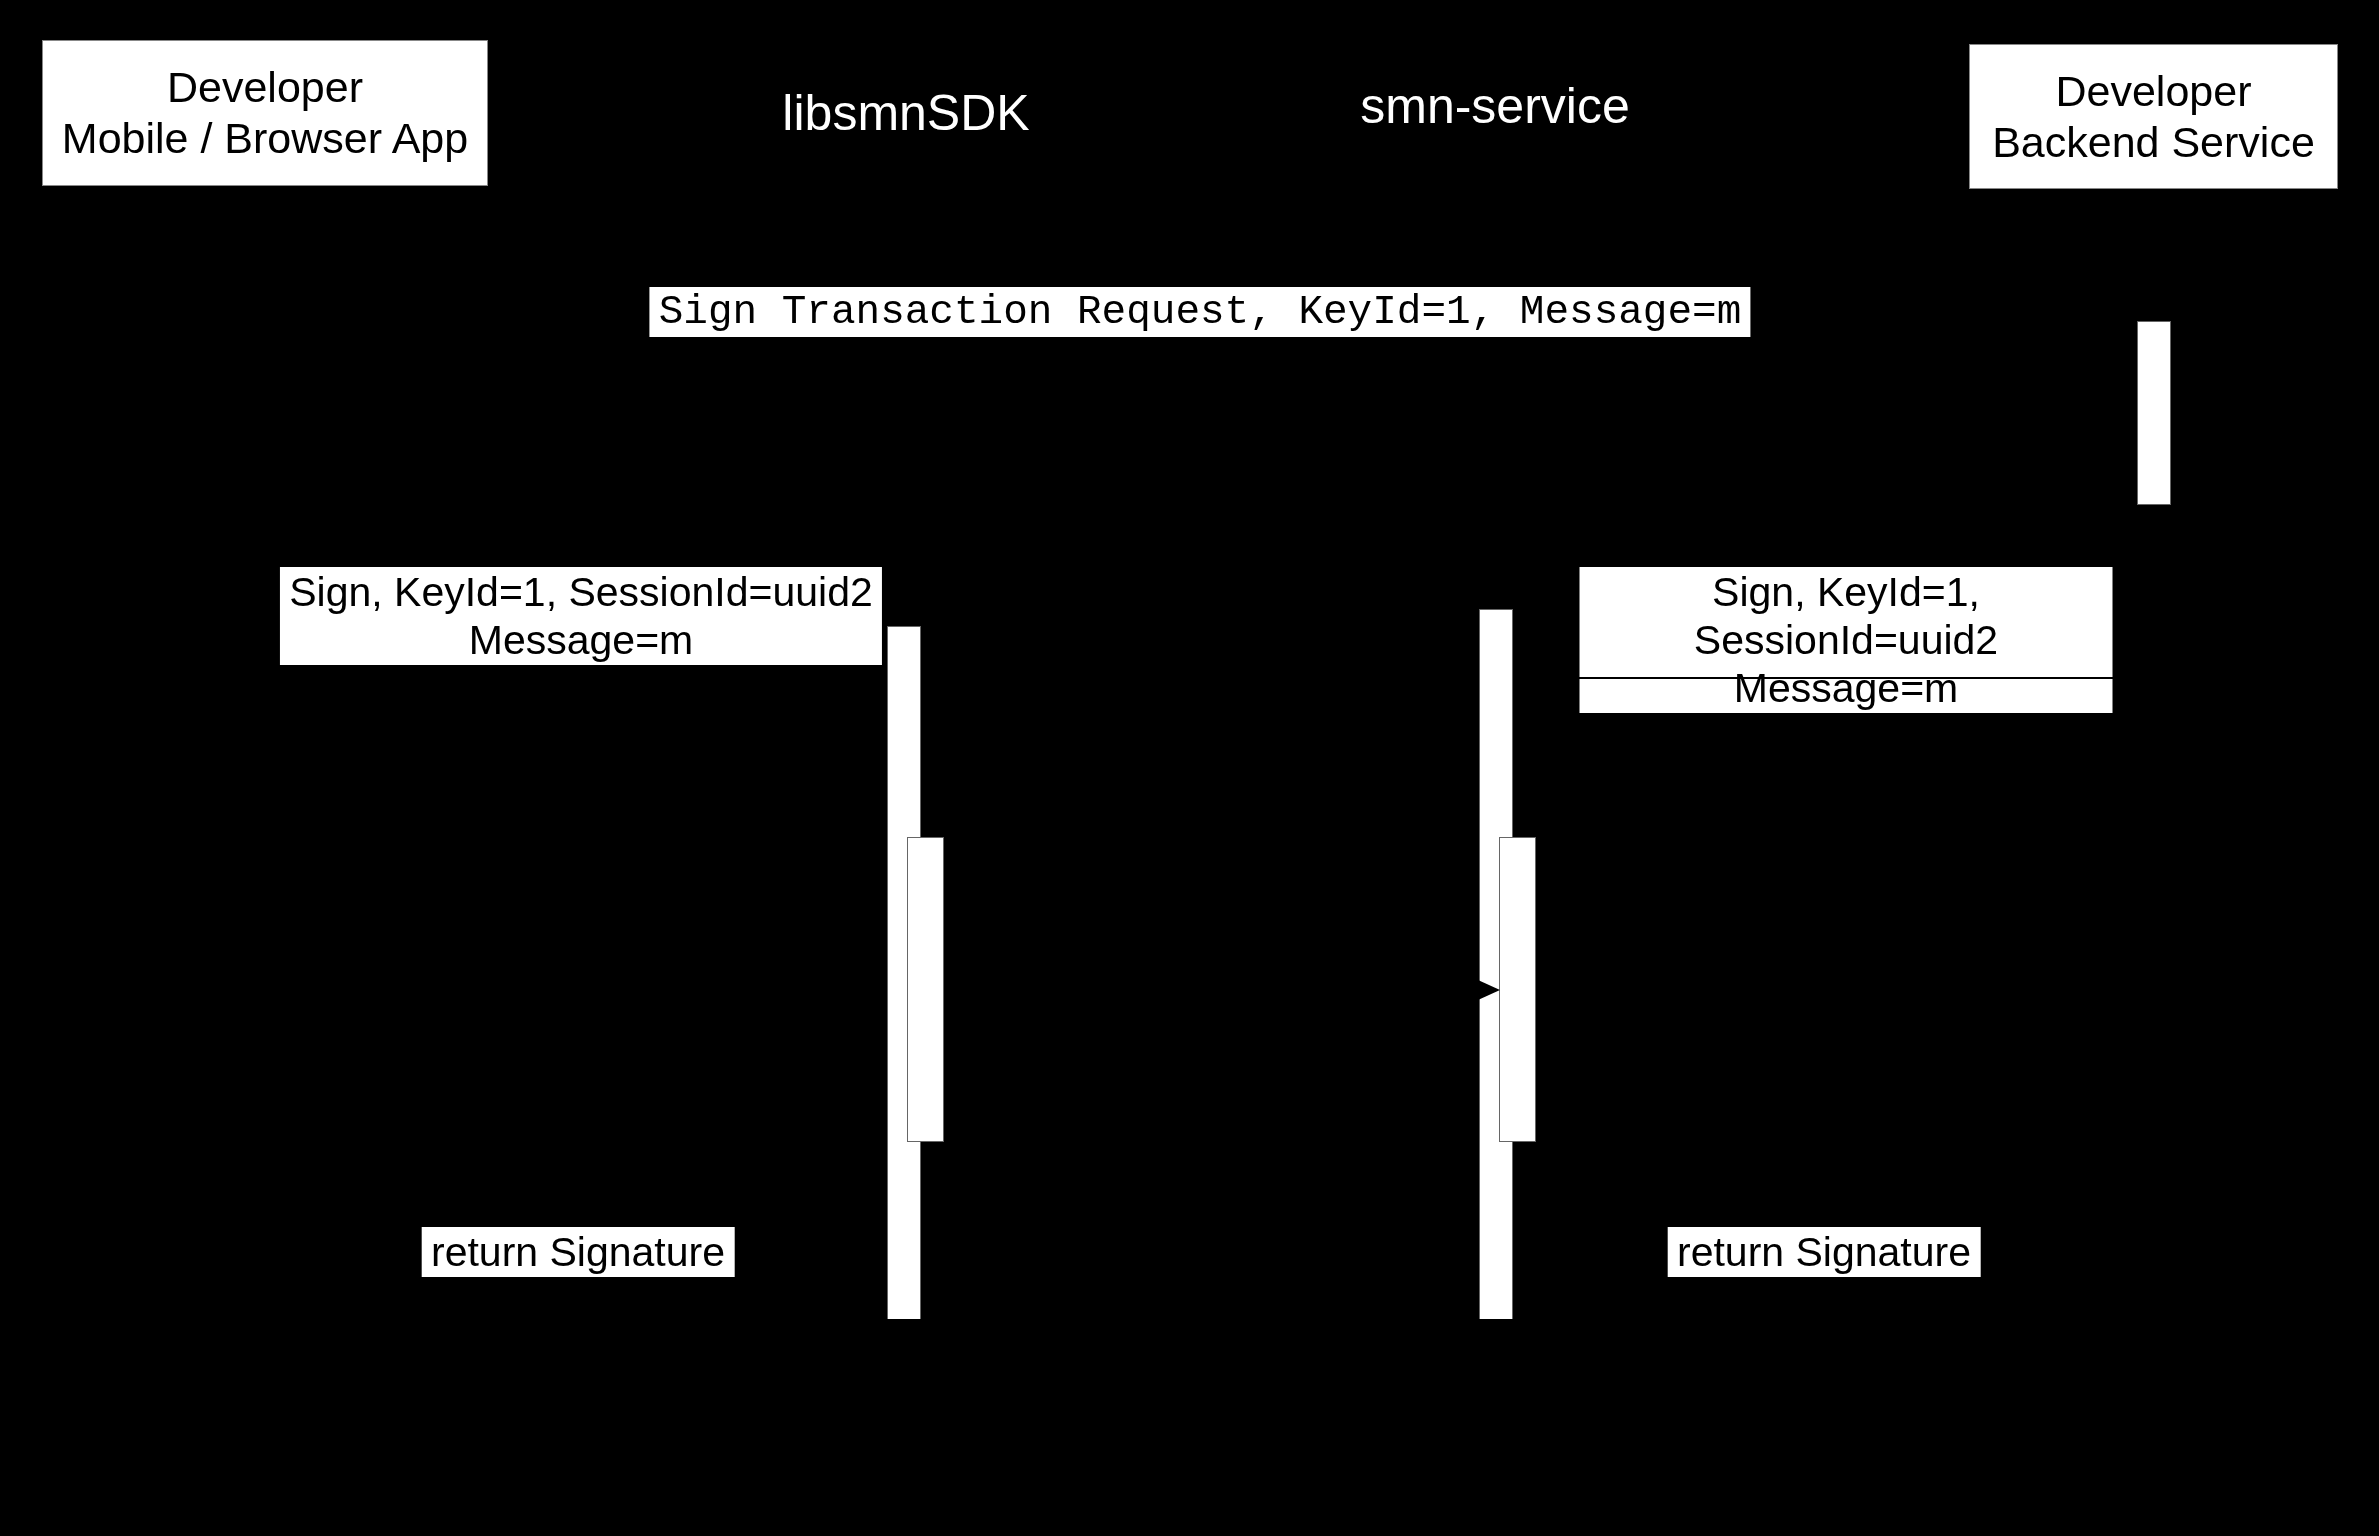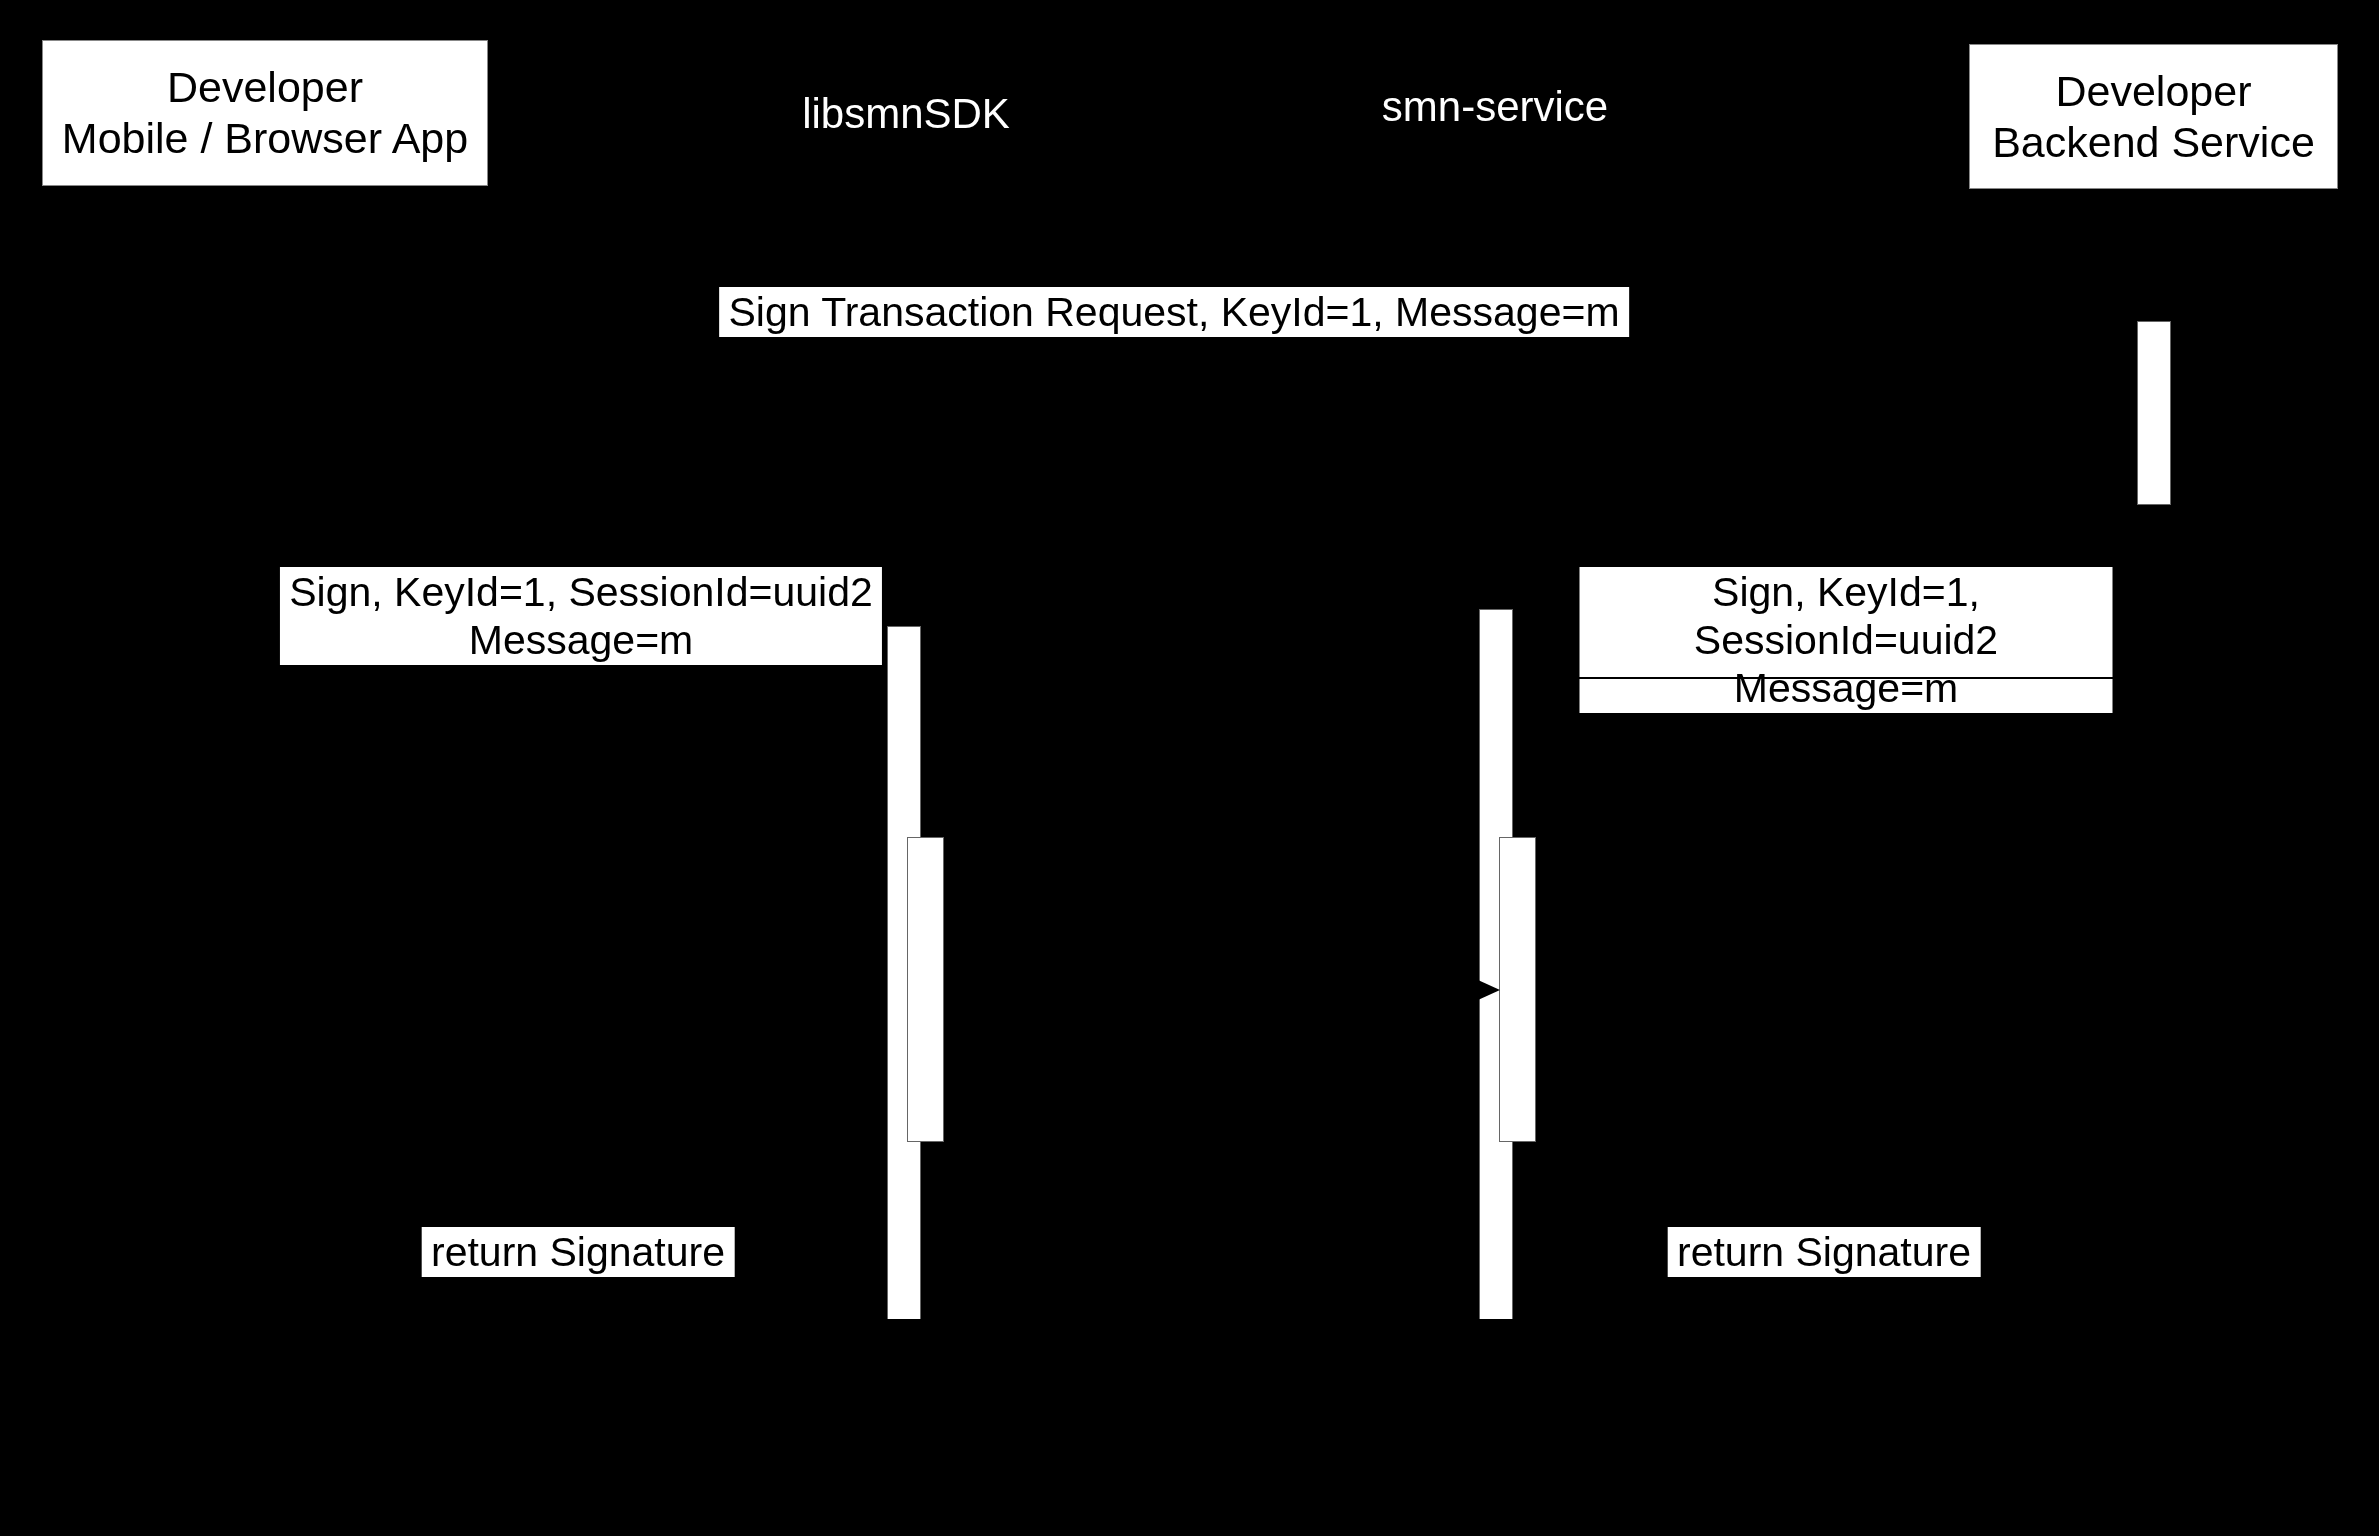--- a/index.html
+++ b/index.html
@@ -22,21 +22,21 @@
     text-align: center;
     color: #000000;
     font-size: 43px;
     line-height: 51px;
     white-space: pre-line;
   }
   .actor-name {
     position: absolute;
     transform: translateX(-50%);
     color: #ffffff;
-    font-size: 42px;
+    font-size: 50px;
     line-height: 47px;
     white-space: nowrap;
     text-align: left;
   }
   .lifeline {
     position: absolute;
     width: 1.9px;
     background: #000000;
   }
   .activation {
@@ -103,21 +103,21 @@
   <div class="msg-line dashed" style="left:1512px; top:1290px; width:641px;"></div>
 
   <div class="activation z-bars" style="left:2137px; top:321px; width:34px; height:184px;"></div>
   <div class="activation z-bars" style="left:887px; top:626px; width:34px; height:721px;"></div>
   <div class="activation z-bars" style="left:1479px; top:609px; width:34px; height:738px;"></div>
   <div class="activation" style="left:907px; top:837px; width:37px; height:305px; z-index:4;"></div>
   <div class="activation" style="left:1499px; top:837px; width:37px; height:305px; z-index:4;"></div>
 
   <div class="arrowhead-right" style="left:1478px; top:980px;"></div>
 
-  <div class="msg-label" style="left:1174px; top:287px;">Sign Transaction Request, KeyId=1, Message=m</div>
+  <div class="msg-label" style="left:1200px; top:287px;font-family:Liberation Mono, monospace;">Sign Transaction Request, KeyId=1, Message=m</div>
 
 
   <div class="msg-label" style="left:581px; top:567px;">Sign, KeyId=1, SessionId=uuid2
 Message=m</div>
 
   <div class="msg-label" style="left:1846px; top:567px;">Sign, KeyId=1, SessionId=uuid2
 Message=m</div>
 
   <div class="msg-label" style="left:578px; top:1227px;">return Signature</div>
 

